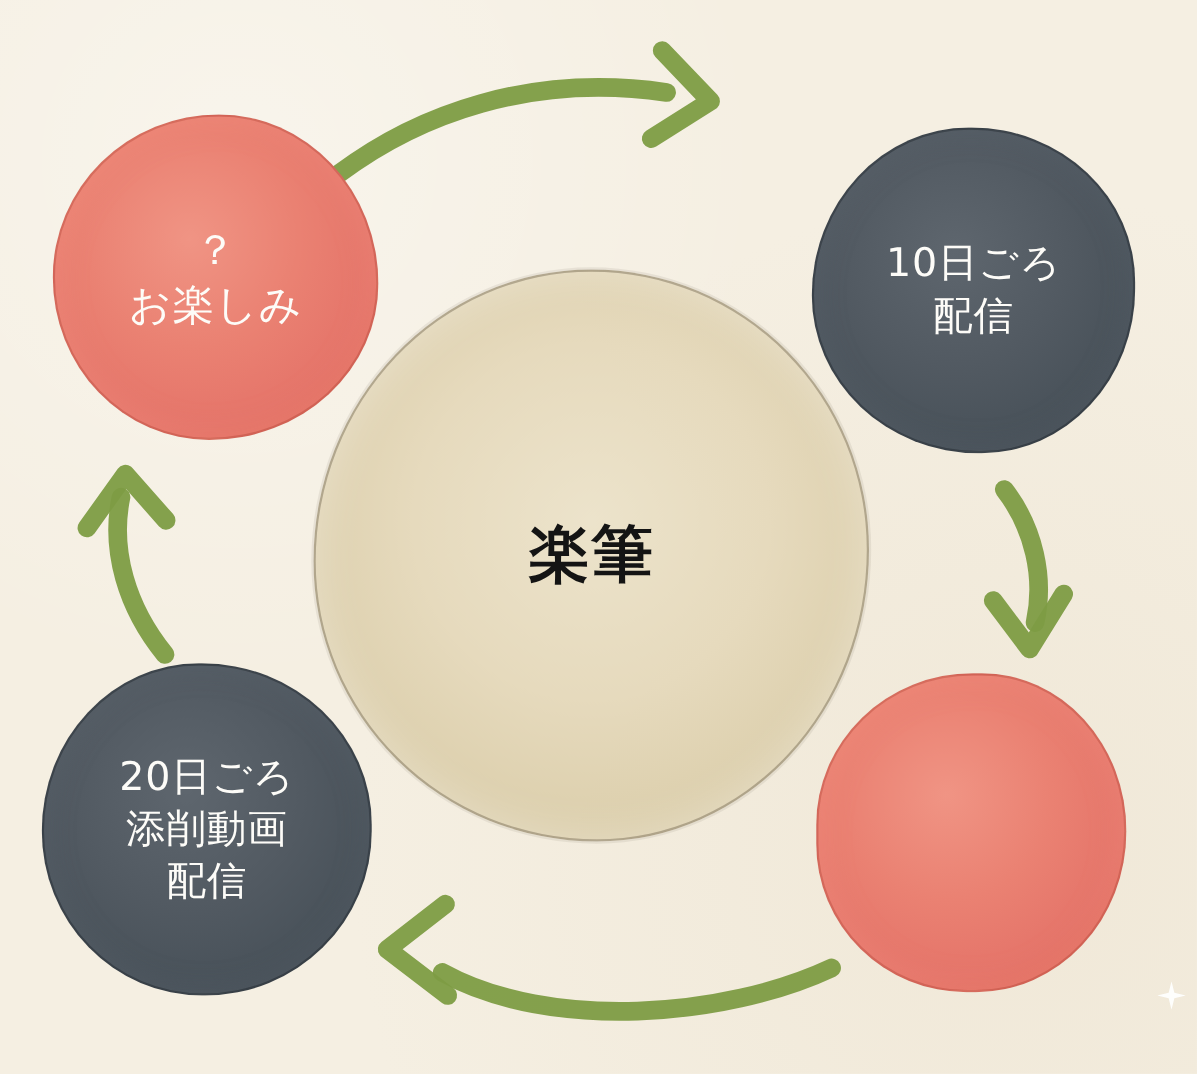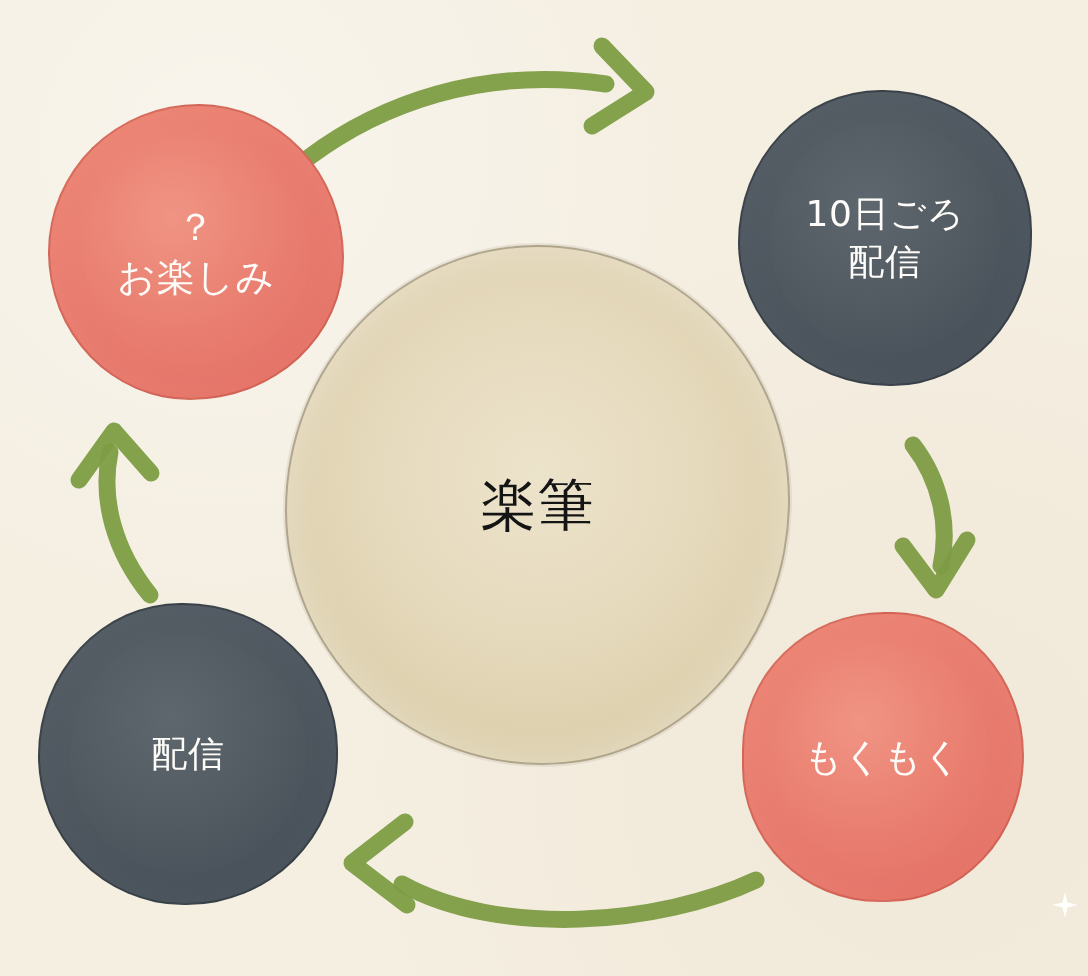--- a/index.html
+++ b/index.html
@@ -45,37 +45,37 @@
   .node-text.small{font-size:36px;}
 
   .center-circle{
     left:285px;top:245px;width:505px;height:520px;
     background:
       radial-gradient(circle at 50% 44%, #ece3cb 0%, #e6dabd 42%, #ddd0ae 70%, #d3c59f 92%, #cfc099 100%);
     border:2px solid rgba(122,114,97,0.45);
     border-radius:50% 50% 49% 51% / 51% 49% 51% 49%;
     box-shadow:0 0 0 2px rgba(120,112,96,0.12), inset 0 0 40px rgba(255,255,255,0.35);
   }
-  .center-text{color:var(--text-dark);font-weight:400;font-size:56px;line-height:1.55;letter-spacing:0.02em;}
+  .center-text{color:var(--text-dark);font-weight:700;font-size:56px;line-height:1.55;letter-spacing:0.02em;}
 
   .pink{
     background:
       radial-gradient(circle at 42% 38%, #f09484 0%, #ea8172 40%, #e5756a 68%, #dd6557 88%, #d75e50 100%);
     border:2px solid rgba(186,80,66,0.4);
     box-shadow:inset 0 0 30px rgba(255,170,150,0.25);
   }
   .dark{
     background:
       radial-gradient(circle at 44% 38%, #5e666e 0%, #525a62 42%, #49525a 70%, #414951 90%, #3c434b 100%);
     border:2px solid rgba(38,44,50,0.45);
     box-shadow:inset 0 0 30px rgba(120,130,140,0.2);
   }
 
   .pos-tl{left:48px;top:104px;width:296px;height:296px;border-radius:51% 49% 52% 48% / 50% 52% 48% 50%;}
-  .pos-tr{left:738px;top:90px;width:294px;height:296px;border-radius:49% 51% 48% 52% / 52% 48% 51% 49%;}
+  .pos-tr{left:738px;top:116px;width:294px;height:296px;border-radius:49% 51% 48% 52% / 52% 48% 51% 49%;}
   .pos-br{left:742px;top:612px;width:282px;height:290px;border-radius:52% 48% 50% 50% / 49% 51% 52% 48%;}
   .pos-bl{left:38px;top:603px;width:300px;height:302px;border-radius:48% 52% 51% 49% / 51% 49% 50% 50%;}
 
   .sparkle{
     position:absolute;left:1052px;top:892px;width:26px;height:26px;
     background:rgba(255,255,255,0.92);
     clip-path:polygon(50% 0,60% 40%,100% 50%,60% 60%,50% 100%,40% 60%,0 50%,40% 40%);
   }
 </style>
 </head>
@@ -117,25 +117,26 @@
 
   <div class="node dark pos-tr">
     <div class="node-text small">
       <div>10日ごろ</div>
       <div>配信</div>
     </div>
   </div>
 
   <div class="node pink pos-br">
     <div class="node-text">
-      <div>もくもく</div>
     </div>
   </div>
 
   <div class="node dark pos-bl">
     <div class="node-text small">
+      <div>20日ごろ</div>
+      <div>添削動画</div>
       <div>配信</div>
     </div>
   </div>
 
   <div class="sparkle"></div>
 
 </div>
 
 </body></html>

